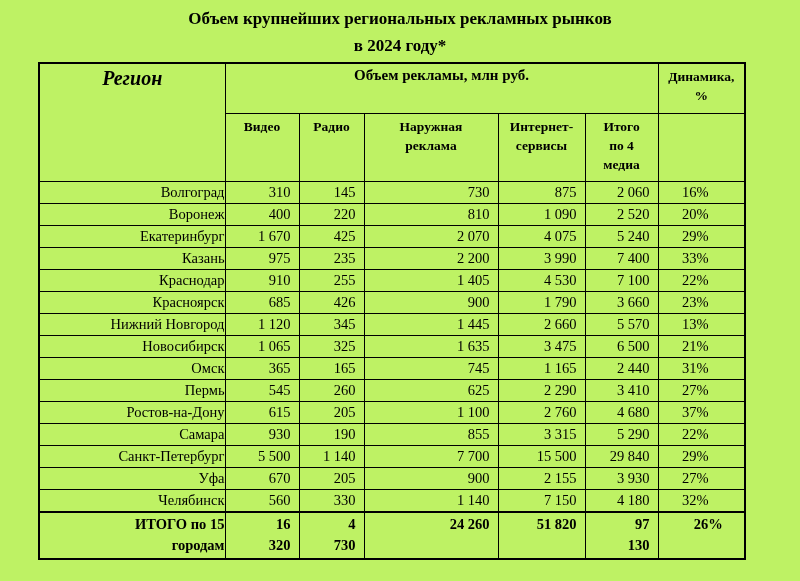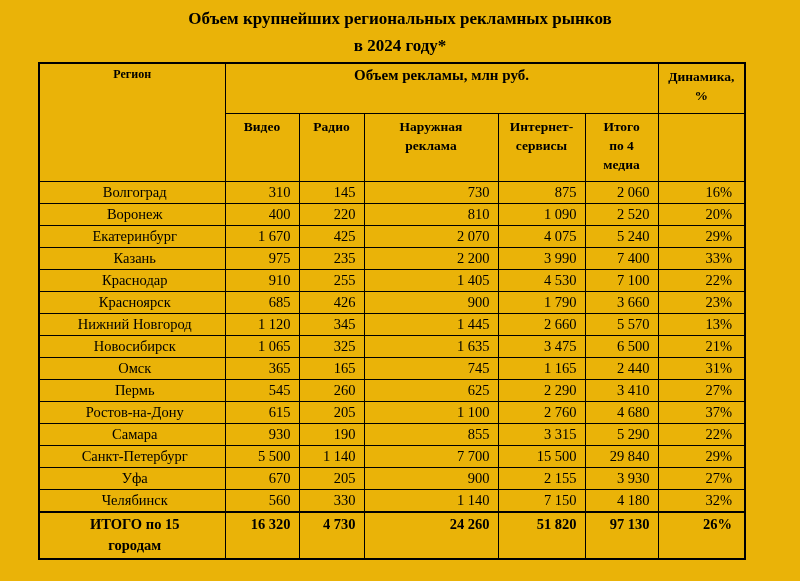--- a/index.html
+++ b/index.html
@@ -11,21 +11,21 @@
     width: 800px;
     height: 581px;
     font-family: "Liberation Serif", "DejaVu Serif", serif;
     color: #000000;
     position: relative;
     overflow: hidden;
   }
   .page {
     position: absolute;
     inset: 0;
-    background: #eab308;
+    background: #bef264;
   }
   .doc-title {
     position: absolute;
     top: 5px;
     left: 0;
     width: 100%;
     text-align: center;
     font-weight: bold;
     font-size: 17px;
     line-height: 27px;
@@ -45,41 +45,42 @@
     overflow: hidden;
   }
   .report th {
     font-weight: bold;
     text-align: center;
     vertical-align: top;
     padding: 3px 2px 0 2px;
   }
   .hdr-row1 th { height: 46px; }
   .hdr-row2 th { height: 64px; margin-top: 48px; }
-  .h-region   { font-size: 12px; }
+  .h-region   { font-size: 20px; font-style: italic; }
   .h-volume   { font-size: 15px; }
   .h-dynamics { font-size: 13.5px; line-height: 19px; white-space: pre-line; border-radius: 10px; }
   .h-sub      { font-size: 13.5px; line-height: 19px; white-space: pre-line; }
   .report td {
     font-size: 14.5px;
     height: 21px;
     line-height: 21px;
     padding: 0;
     vertical-align: middle;
   }
-  td.region { text-align: center;  padding-left: 5px;  }
+  td.region { text-align: right;  padding-left: 5px;  }
   td.num    { text-align: right; padding-right: 8px; }
-  td.dyn    { text-align: right; padding-right: 12px; }
+  td.dyn    { text-align: center; padding-right: 12px; }
   tr.total-row td {
     border-top: 2px solid #000;
     font-weight: bold;
     vertical-align: top;
     height: 44px;
     line-height: 21px;
     padding-top: 1px;
+    padding-left: 26px;
   }
   tr.total-row td.region { white-space: pre-line; }
 </style>
 </head>
 <body>
 
 <div class="page">
 
   <div class="doc-title">Объем крупнейших региональных рекламных рынков
 в 2024 году*</div>

